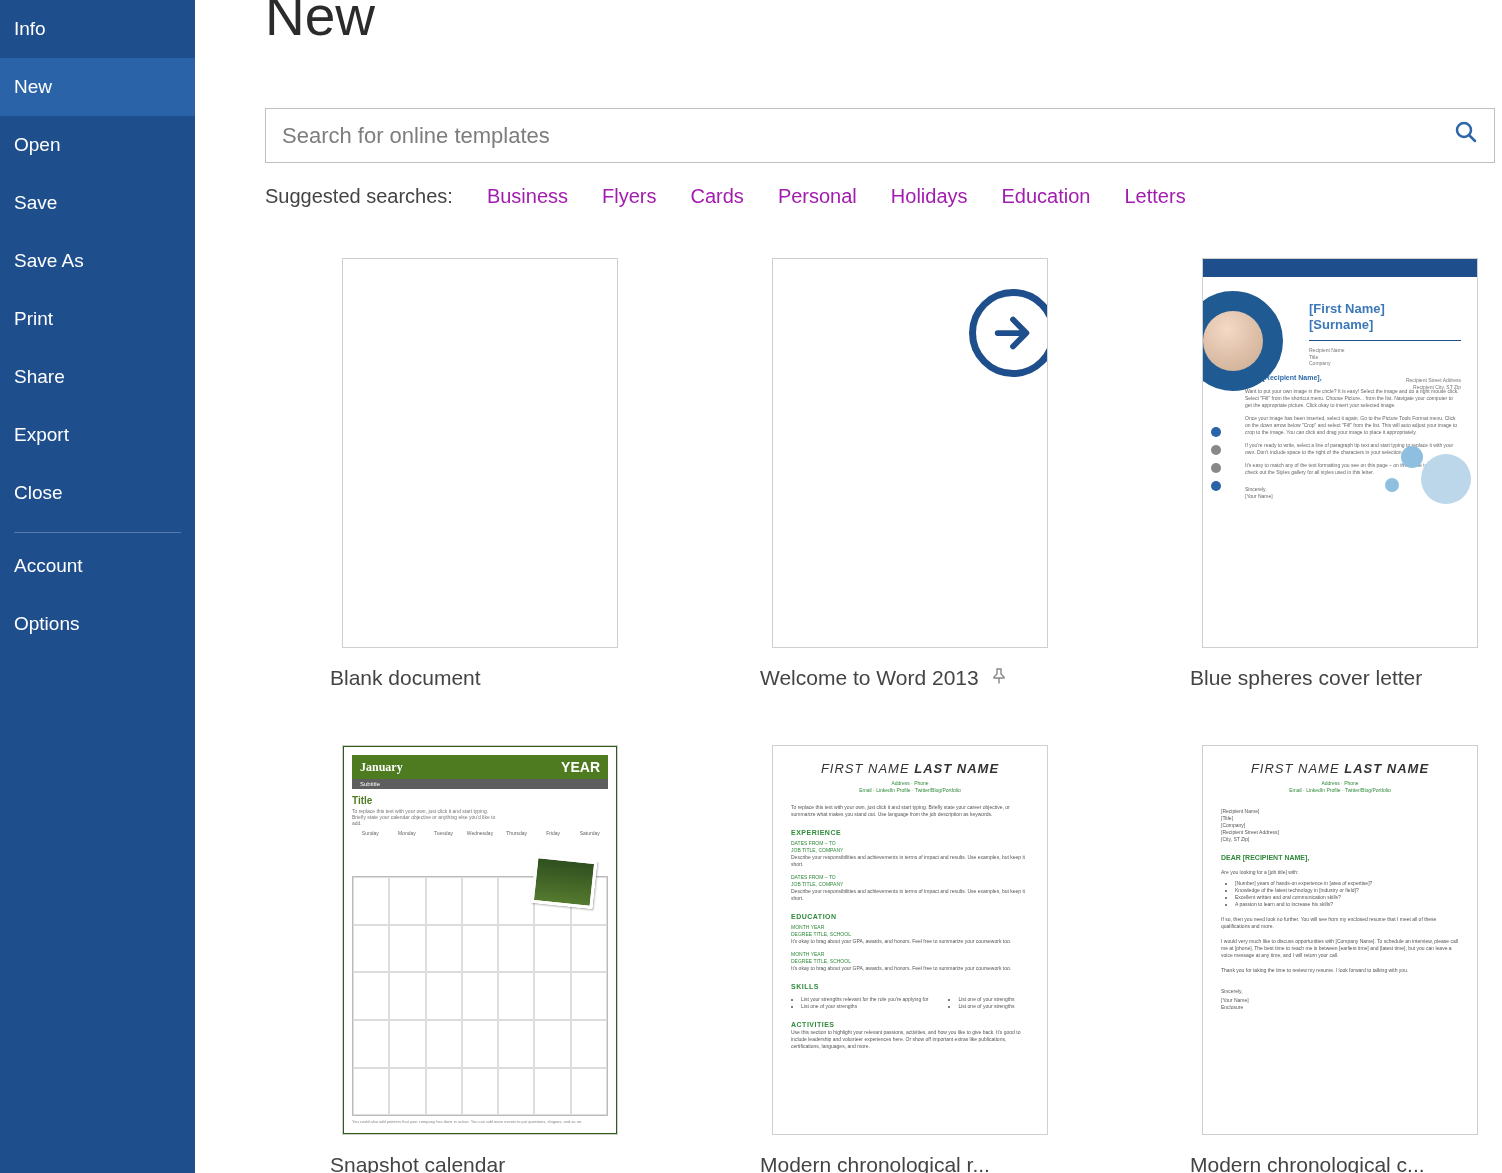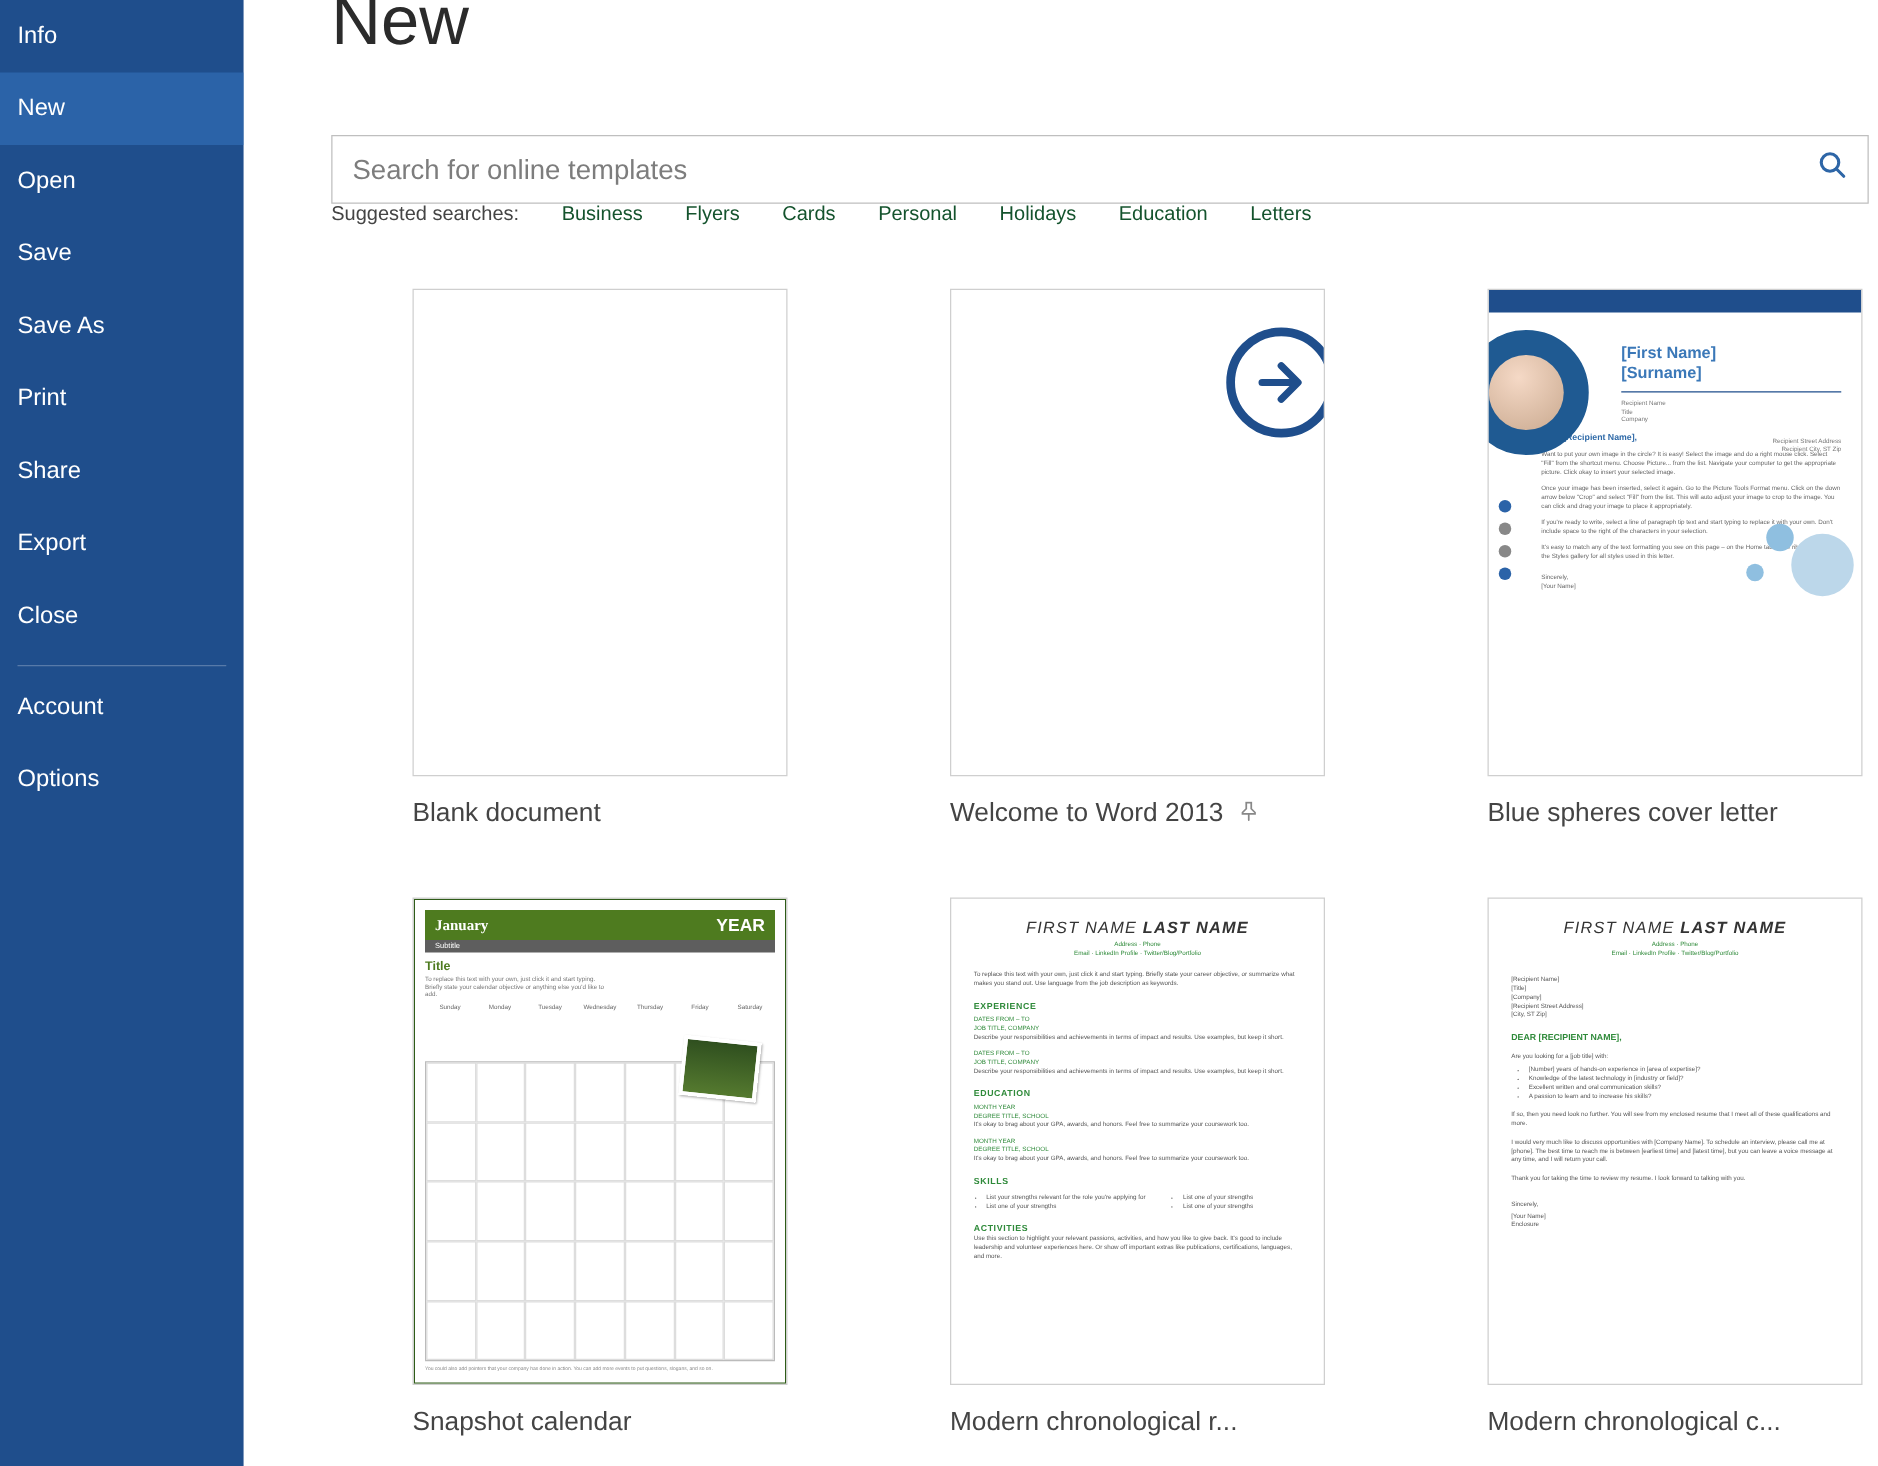--- a/index.html
+++ b/index.html
@@ -65,34 +65,35 @@
   .search-box input::placeholder { color: #7d7d7d; }
   .search-icon {
     color: #2e66a7;
     font-size: 26px;
     font-weight: bold;
   }
   .suggested-row {
     display: flex;
     gap: 34px;
     align-items: baseline;
-    font-size: 16px;
+    font-size: 20px;
     color: #444;
+    margin-top: 22px;
     margin-bottom: 50px;
   }
   .suggested-label { color: #444; }
-  .suggested-link { color: #14532d; cursor: pointer; text-align: center; }
+  .suggested-link { color: #a21caf; cursor: pointer; text-align: center; }
   .templates-grid {
     display: grid;
     grid-template-columns: repeat(3, 430px);
     gap: 55px 0;
   }
   .template-card { width: 430px; cursor: pointer; }
   .template-thumb {
-    width: 300px;
+    width: 276px;
     height: 390px;
     border: 1px solid #cfcfcf;
     margin: 0 auto 18px auto;
     background: #fff;
     overflow: hidden;
     position: relative;
   }
   .template-label-row {
     display: flex;
     align-items: center;

